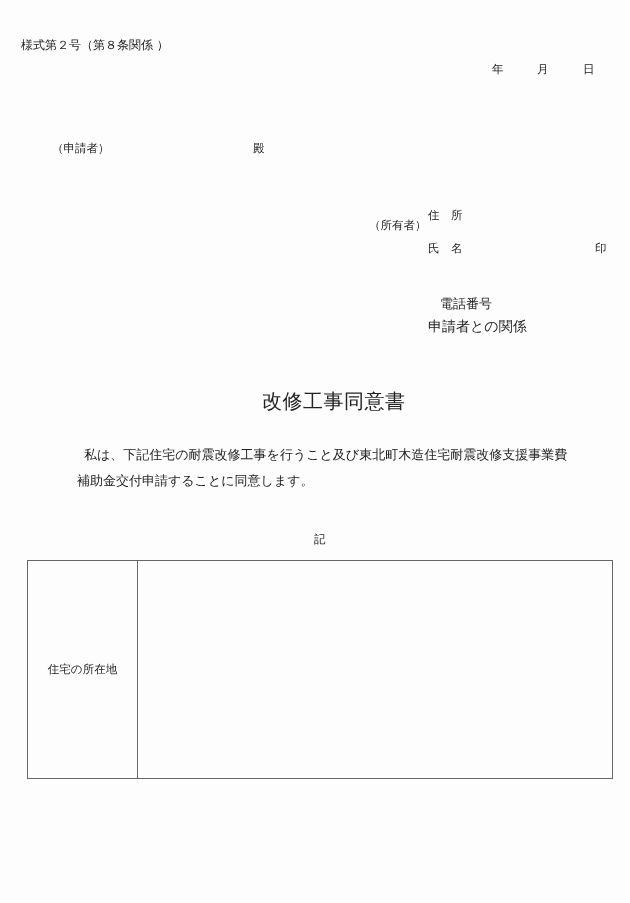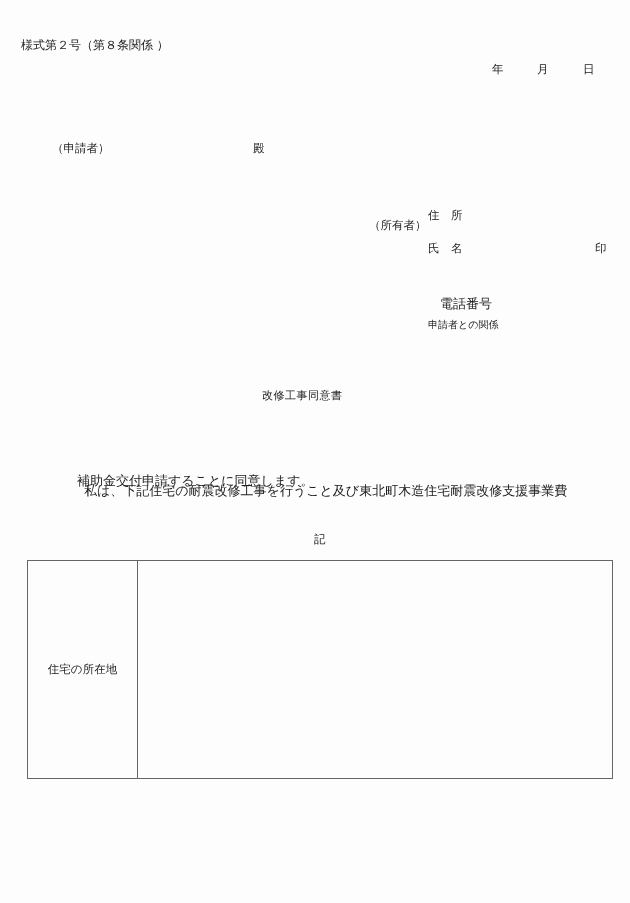--- a/index.html
+++ b/index.html
@@ -3,21 +3,21 @@
   <meta charset="utf-8">
   <style>
     html, body { margin:0; padding:0; }
     body {
       width:630px; height:903px; background:#fdfdfd; position:relative; overflow:hidden;
       font-family:"DejaVu Serif", "Liberation Serif", serif; color:#222;
     }
     .abs { position:absolute; white-space:nowrap; }
     .small { font-size:12px; }
     .norm { font-size:11.5px; }
-    .title { font-size:11px; letter-spacing:0.5px; }
+    .title { font-size:20px; letter-spacing:0.5px; }
     .body-text { font-size:13px; }
     .form-table {
       position:absolute; left:27px; top:560px; width:586px; height:219px;
       border-collapse:collapse; border:1.5px solid #777;
     }
     .form-table td { border:1px solid #666; padding:0; }
     .form-table td.label { width:109px; text-align:center; font-size:11.5px; }
     .form-table tr { height:86px; }
   </style>
 </head>
@@ -30,25 +30,25 @@
 <div class="abs norm" style="left:583px; top:62px;">日</div>
 
 <div class="abs norm" style="left:32px; top:141px;margin-left:20px;">（申請者）</div>
 <div class="abs norm" style="left:253px; top:141px;">殿</div>
 
 <div class="abs norm" style="left:369px; top:202px;margin-top:16px;">（所有者）</div>
 <div class="abs norm" style="left:428px; top:208px;">住　所</div>
 <div class="abs norm" style="left:428px; top:241px;">氏　名</div>
 <div class="abs norm" style="left:595px; top:241px;">印</div>
 <div class="abs small" style="left:440px; top:279px; font-size:13px;margin-top:16px;">電話番号</div>
-<div class="abs small" style="left:428px; top:318px; font-size:10px;">申請者との関係</div>
+<div class="abs small" style="left:428px; top:318px; font-size:14px;">申請者との関係</div>
 
 <div class="abs title" style="left:262px; top:388px;">改修工事同意書</div>
 
-<div class="abs body-text" style="left:84px; top:446px;margin-top:36px;">私は、下記住宅の耐震改修工事を行うこと及び東北町木造住宅耐震改修支援事業費</div>
+<div class="abs body-text" style="left:84px; top:446px;">私は、下記住宅の耐震改修工事を行うこと及び東北町木造住宅耐震改修支援事業費</div>
 <div class="abs body-text" style="left:77px; top:472px;">補助金交付申請することに同意します。</div>
 
 <div class="abs norm" style="left:314px; top:532px;">記</div>
 
 <table class="form-table">
   <tbody>
       <tr>
     <td class="label">住宅の所在地</td>
     <td></td>
   </tr>

